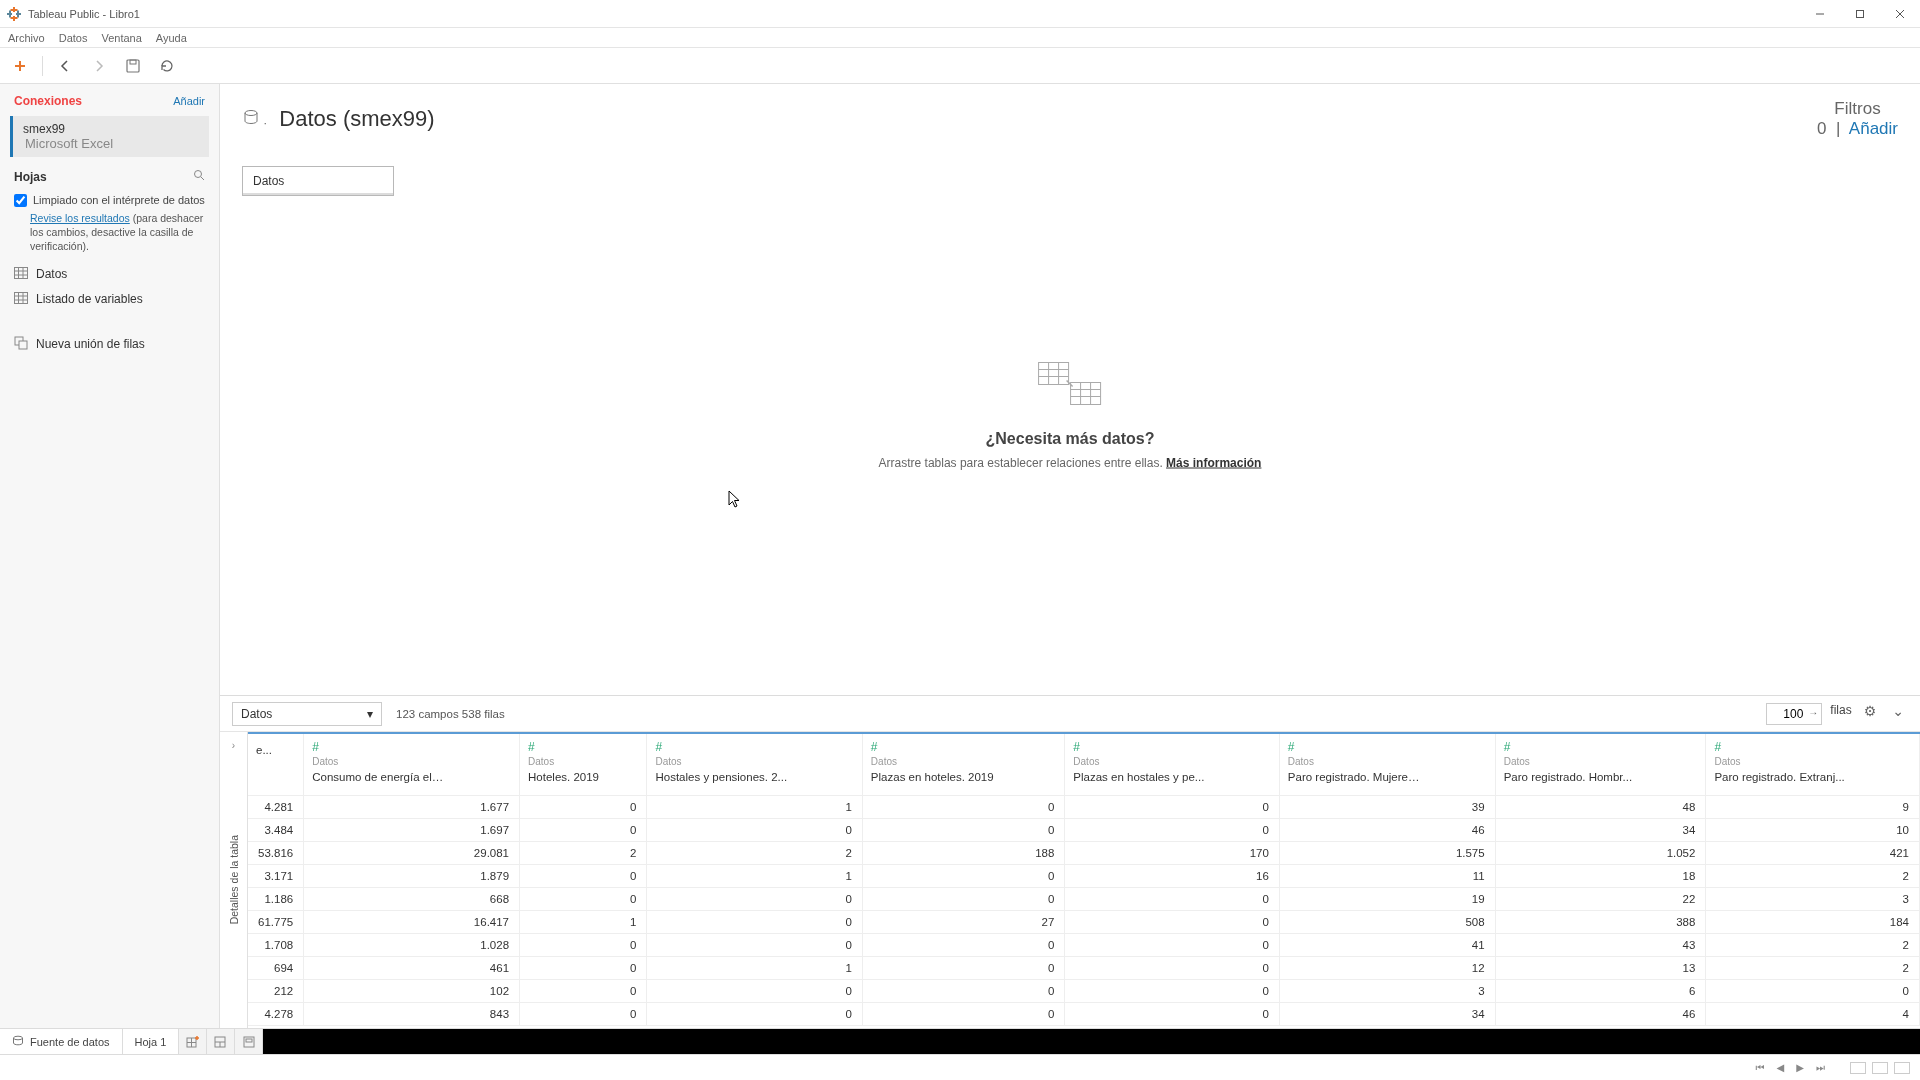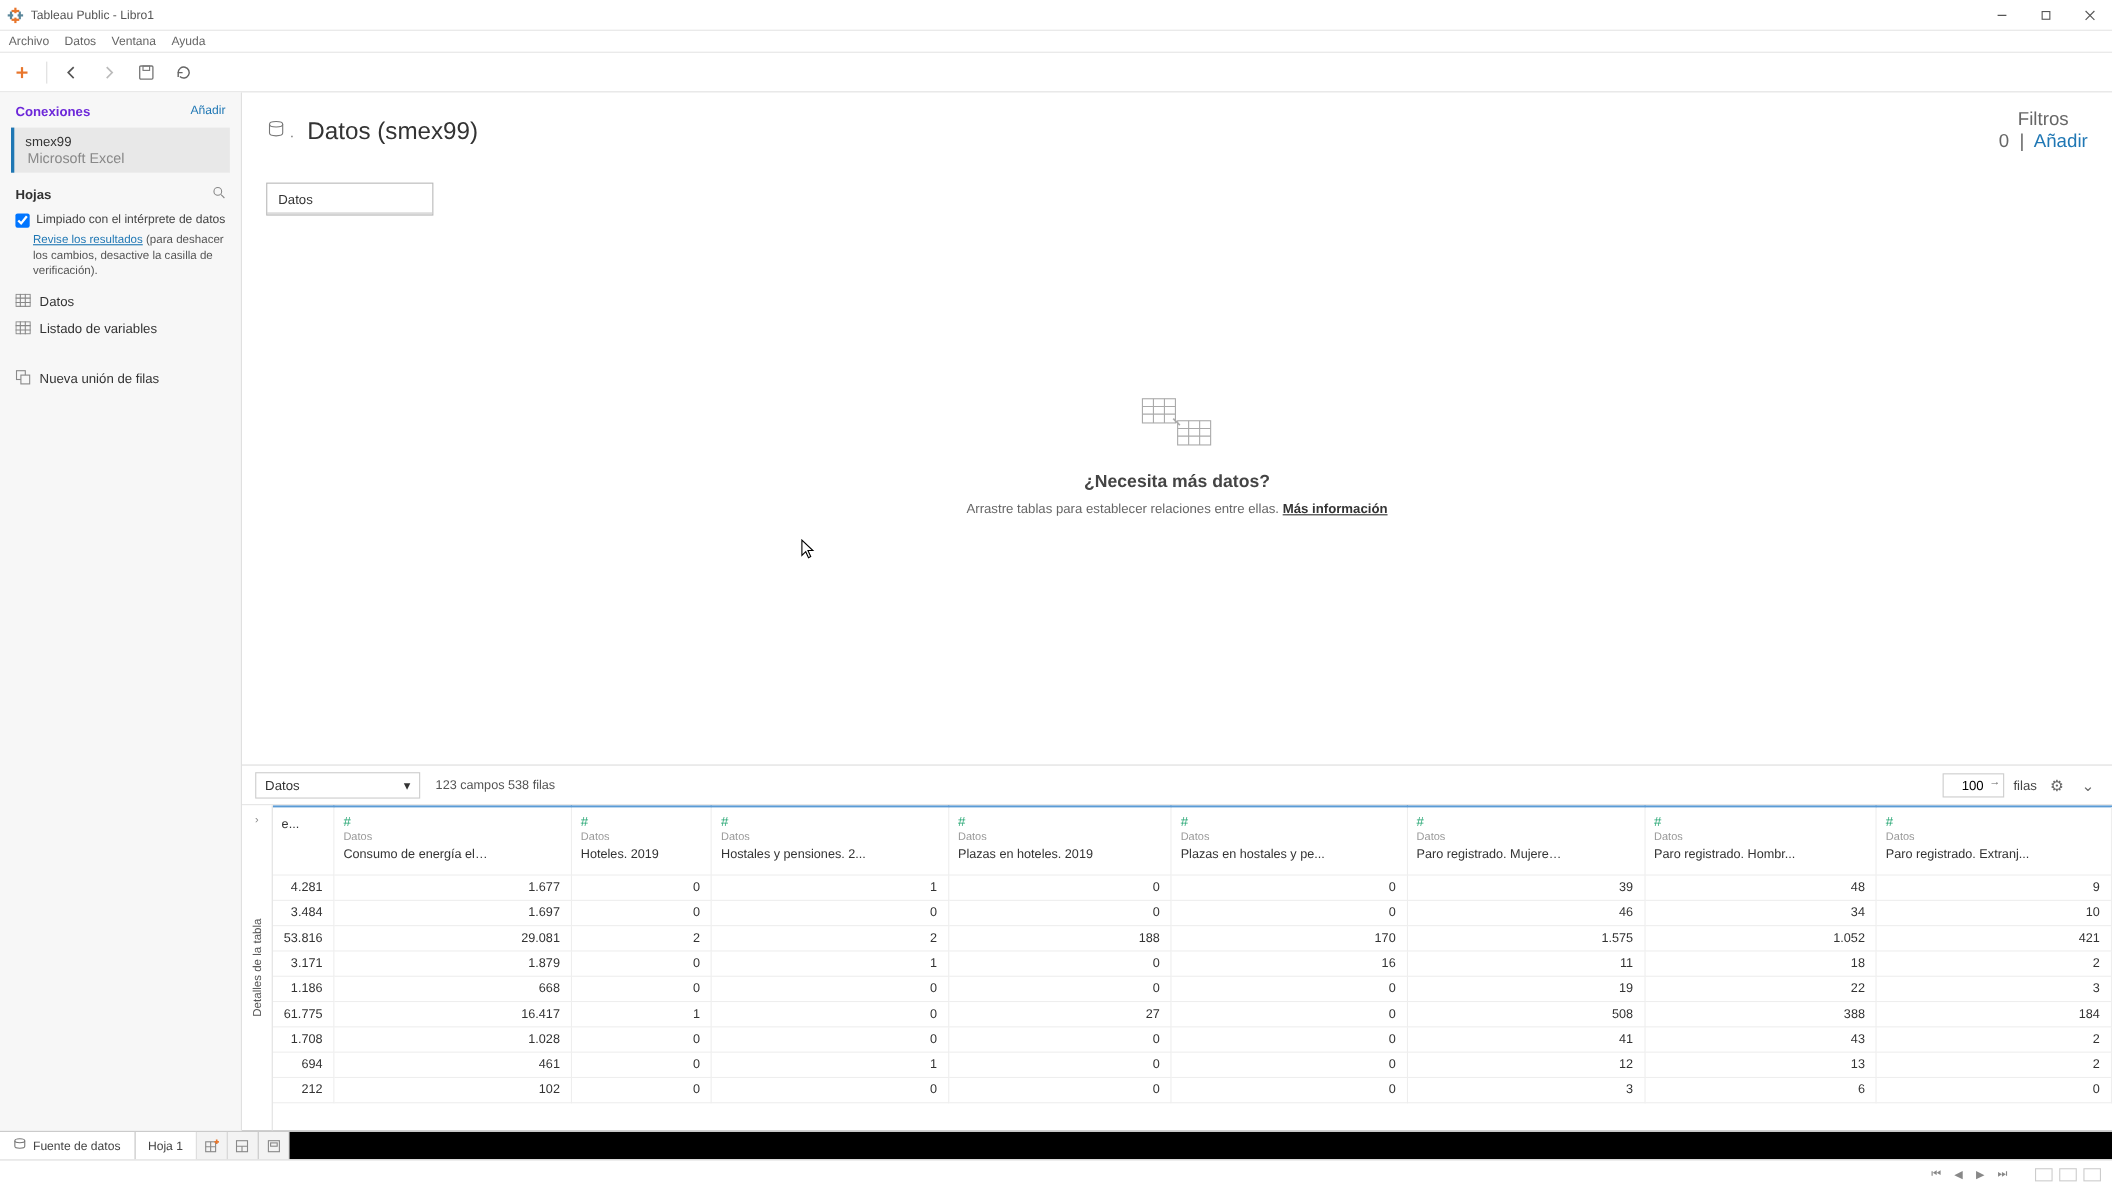--- a/index.html
+++ b/index.html
@@ -20,21 +20,21 @@
 .toolbar { height:36px; display:flex; align-items:center; padding:0 8px; gap:10px; border-bottom:1px solid #e0e0e0; }
 .tb-btn { width:24px; height:24px; display:flex; align-items:center; justify-content:center; color:#555; border-radius:2px; }
 .tb-btn svg { width:16px; height:16px; }
 
 
 .main { display:flex; height:calc(1080px - 28px - 20px - 36px - 26px - 26px); }
 
 
 .sidebar { width:220px; background:#f7f7f7; border-right:1px solid #e0e0e0; display:flex; flex-direction:column; }
 .side-section { padding:10px 14px 6px; display:flex; justify-content:space-between; align-items:center; }
-.side-section .label { font-weight:600; color:#6d28d9; font-size:12px; }
+.side-section .label { font-weight:600; color:#ef4444; font-size:12px; }
 .side-section .link { color:#1f77b4; font-size:11px; }
 .conn-item { margin:2px 10px; padding:6px 10px; background:#e8e8e8; border-left:3px solid #1f77b4; }
 .conn-item .name { font-size:12px; color:#333; }
 .conn-item .type { font-size:13px; color:#888; margin-left:2px; }
 .side-search { display:flex; align-items:center; justify-content:space-between; padding:10px 14px 4px; }
 .side-search .label { font-weight:600; font-size:12px; }
 .side-search .icon { color:#888; }
 .interp { padding:4px 14px; display:flex; align-items:center; gap:6px; font-size:11px; color:#444; }
 .interp input { margin-top:2px; }
 .interp-note { padding:0 14px 8px 30px; font-size:10.5px; color:#555; line-height:1.35; }
@@ -60,21 +60,21 @@
 .empty-prompt p { font-size:12px; color:#666; }
 .empty-prompt a { color:#333; text-decoration:underline; font-weight:600; }
 .cursor { position:absolute; left:508px; top:336px; pointer-events:none; }
 
 
 .grid-area { border-top:1px solid #dcdcdc; display:flex; flex-direction:column; }
 .grid-controls { height:36px; display:flex; align-items:center; border-bottom:1px solid #e5e5e5; padding:0 12px; gap:14px; }
 .sheet-select { width:150px; height:24px; border:1px solid #ccc; background:#fff; display:flex; align-items:center; justify-content:space-between; padding:0 8px; font-size:12px; color:#333; }
 .field-count { font-size:11.5px; color:#555; }
 .grid-controls .spacer { flex:1; }
-.rows-ctrl { display:flex; align-items:center; gap:8px; }
+.rows-ctrl { display:flex; align-items:flex-start; gap:8px; }
 .rows-ctrl .rows-input { width:56px; height:22px; border:1px solid #ccc; text-align:right; padding:0 18px 0 4px; font-size:12px; position:relative; }
 .rows-ctrl .arrow { position:absolute; right:4px; top:3px; font-size:10px; color:#666; }
 .rows-label { font-size:12px; color:#444; }
 .gear { color:#666; font-size:14px; padding:0 4px; }
 
 .grid { display:flex; height:296px; overflow:hidden; }
 .side-tab { width:28px; border-right:1px solid #e0e0e0; display:flex; align-items:center; justify-content:center; position:relative; }
 .side-tab .vtext { writing-mode:vertical-rl; transform:rotate(180deg); font-size:10.5px; color:#555; }
 .side-tab .chev { position:absolute; top:8px; font-size:10px; color:#888; }
 
@@ -458,20 +458,31 @@
                   <td>212</td>
                   <td>102</td>
                   <td>0</td>
                   <td>0</td>
                   <td>0</td>
                   <td>0</td>
                   <td>3</td>
                   <td>6</td>
                   <td>0</td>
                 </tr>
+                <tr>
+                  <td>4.278</td>
+                  <td>843</td>
+                  <td>0</td>
+                  <td>0</td>
+                  <td>0</td>
+                  <td>0</td>
+                  <td>34</td>
+                  <td>46</td>
+                  <td>4</td>
+                </tr>
               </tbody>
           </table>
         </div>
       </div>
     </div>
   </div>
 </div>
 
 <div class="sheet-tabs">
   <div class="tab ds">

